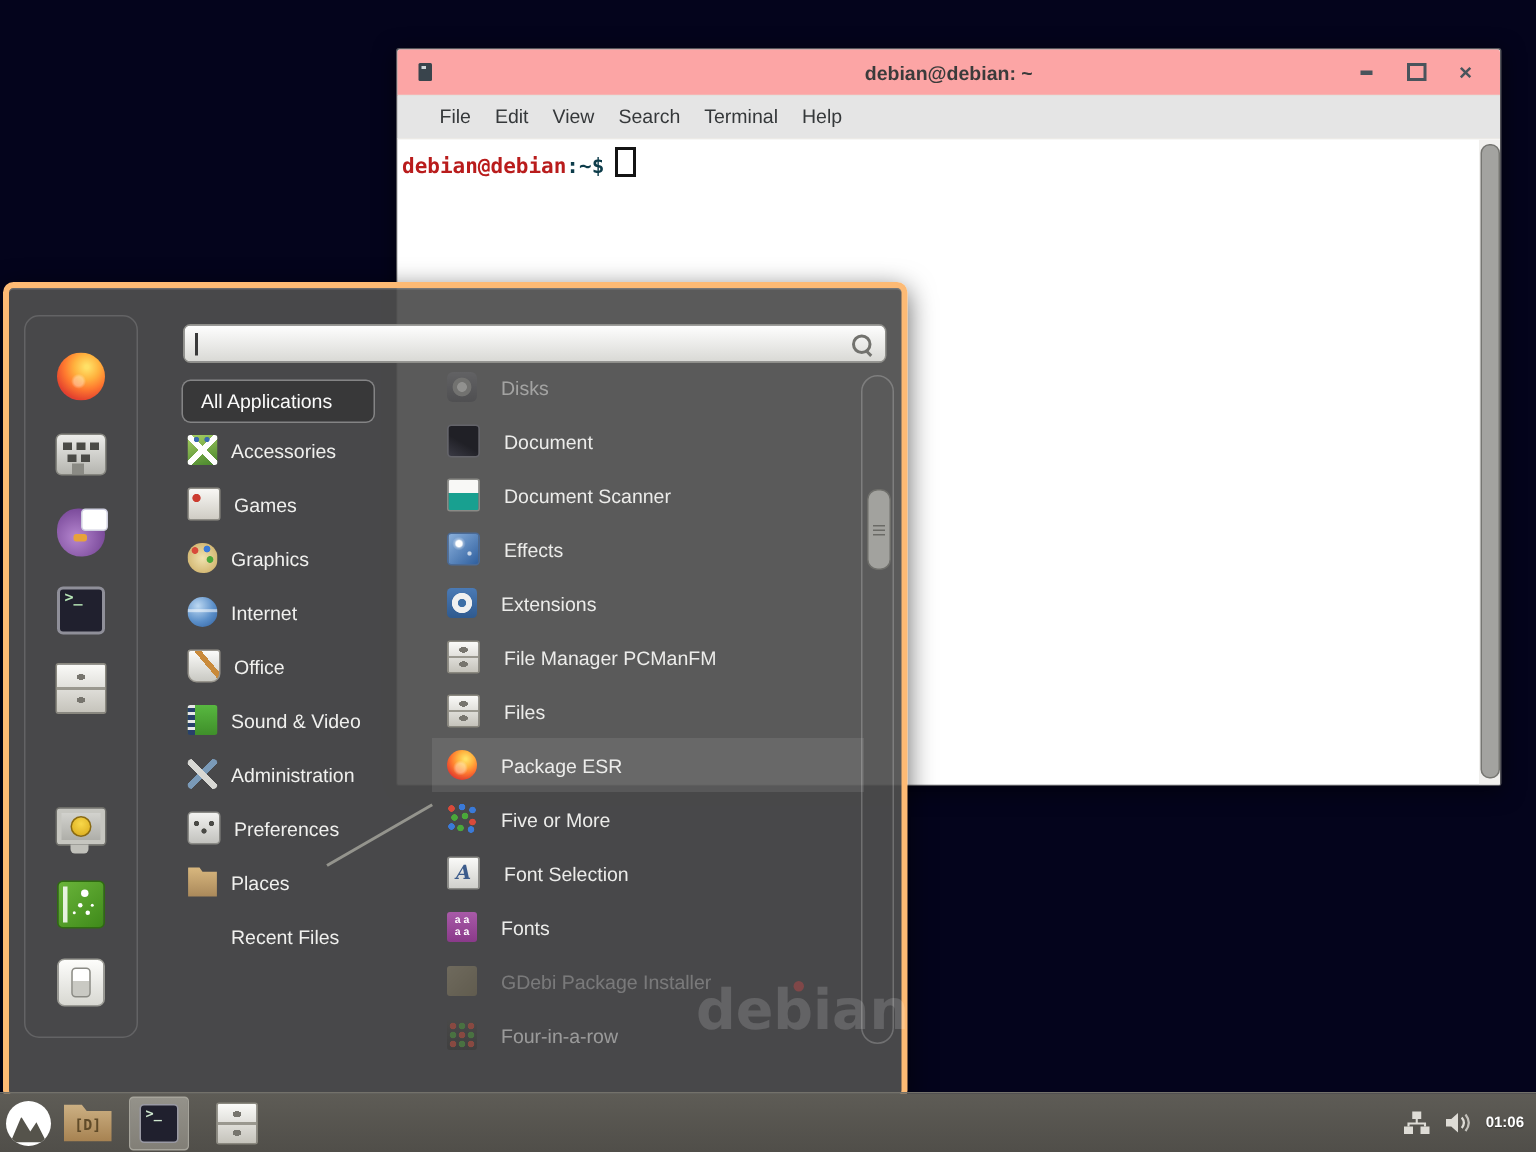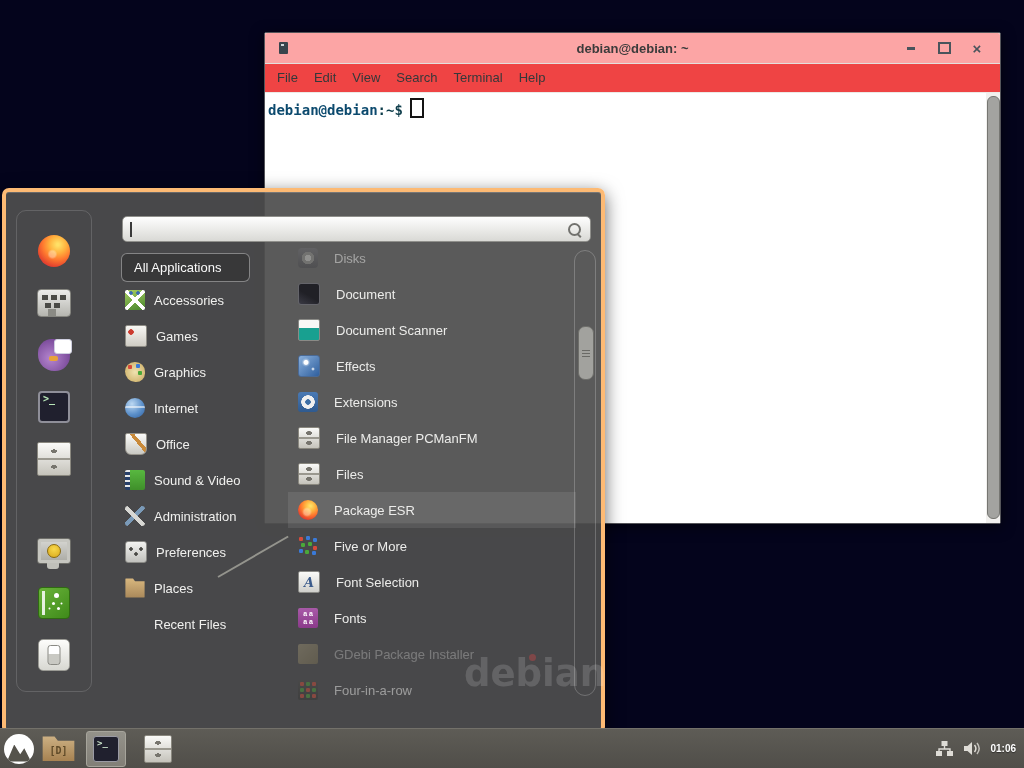--- a/index.html
+++ b/index.html
@@ -14,27 +14,27 @@
     display:flex;align-items:center;position:relative;flex:0 0 auto;border-radius:2px 2px 0 0;}
   .term-app-icon{width:9px;height:12px;background:#39444c;border-radius:1px;margin-left:14px;position:relative;}
   .term-app-icon::after{content:"";position:absolute;left:2px;top:2px;width:3px;height:2px;background:#cfd6da;}
   .term-title{position:absolute;left:0;right:0;text-align:center;
     font-size:13px;font-weight:bold;color:#3b3b3b;}
   .win-controls{margin-left:auto;display:flex;align-items:center;gap:7px;margin-right:10px;z-index:2;}
   .win-btn{width:26px;height:20px;display:flex;align-items:center;justify-content:center;}
   .wc-min i{display:block;width:8px;height:3px;background:#49545c;}
   .wc-max i{display:block;width:9px;height:8px;border:2px solid #49545c;}
   .wc-close i{display:block;font-style:normal;color:#49545c;font-weight:bold;font-size:15px;line-height:15px;}
-  .term-menubar{height:28px;background:#ef4444;display:flex;align-items:center;
-    padding-left:4px;flex:0 0 auto;border-bottom:1px solid #eceae6;}
+  .term-menubar{height:28px;background:#e5e5e5;display:flex;align-items:center;
+    padding-left:20px;flex:0 0 auto;border-bottom:1px solid #eceae6;}
   .term-menu-item{padding:0 8px;font-size:13px;color:#35383a;line-height:28px;}
   .term-content{position:relative;flex:1 1 auto;background:#fff;overflow:hidden;}
   .term-prompt{position:absolute;left:3px;top:5px;font-family:"DejaVu Sans Mono",monospace;
     font-size:14px;font-weight:bold;white-space:pre;}
-  .prompt-user{color:#0c4a6e;}
+  .prompt-user{color:#b91c1c;}
   .prompt-suffix{color:#0d3c4a;}
   .term-cursor{display:inline-block;width:10px;height:16px;border:2px solid #141414;
     background:transparent;vertical-align:-3px;margin-left:7px;}
   .term-scroll-track{position:absolute;right:0;top:0;width:14px;height:100%;background:#f1f0ee;}
   .term-scroll-thumb{position:absolute;left:1px;top:3px;width:11px;height:calc(100% - 9px);
     background:#a3a3a0;border:1px solid #767672;border-radius:6px;}
 
   
   .app-menu{position:absolute;left:2px;top:188px;width:595px;height:538px;
     background:rgba(77,77,77,0.93);border:4px solid #fdba74;border-radius:7px;

